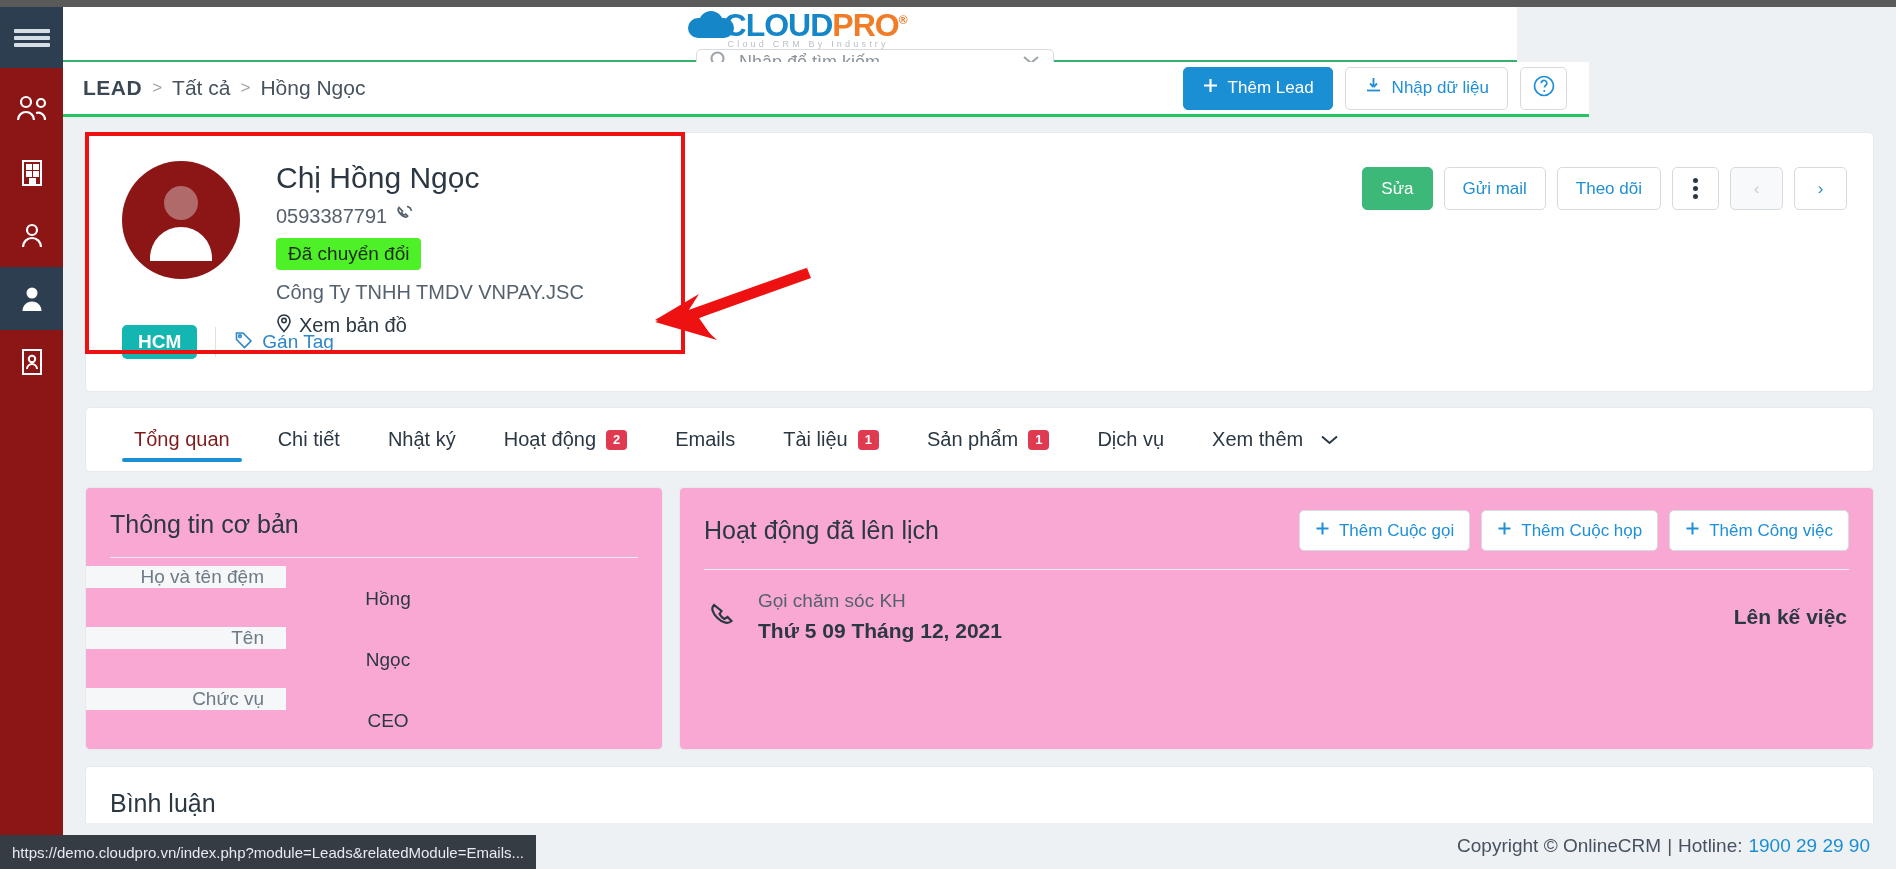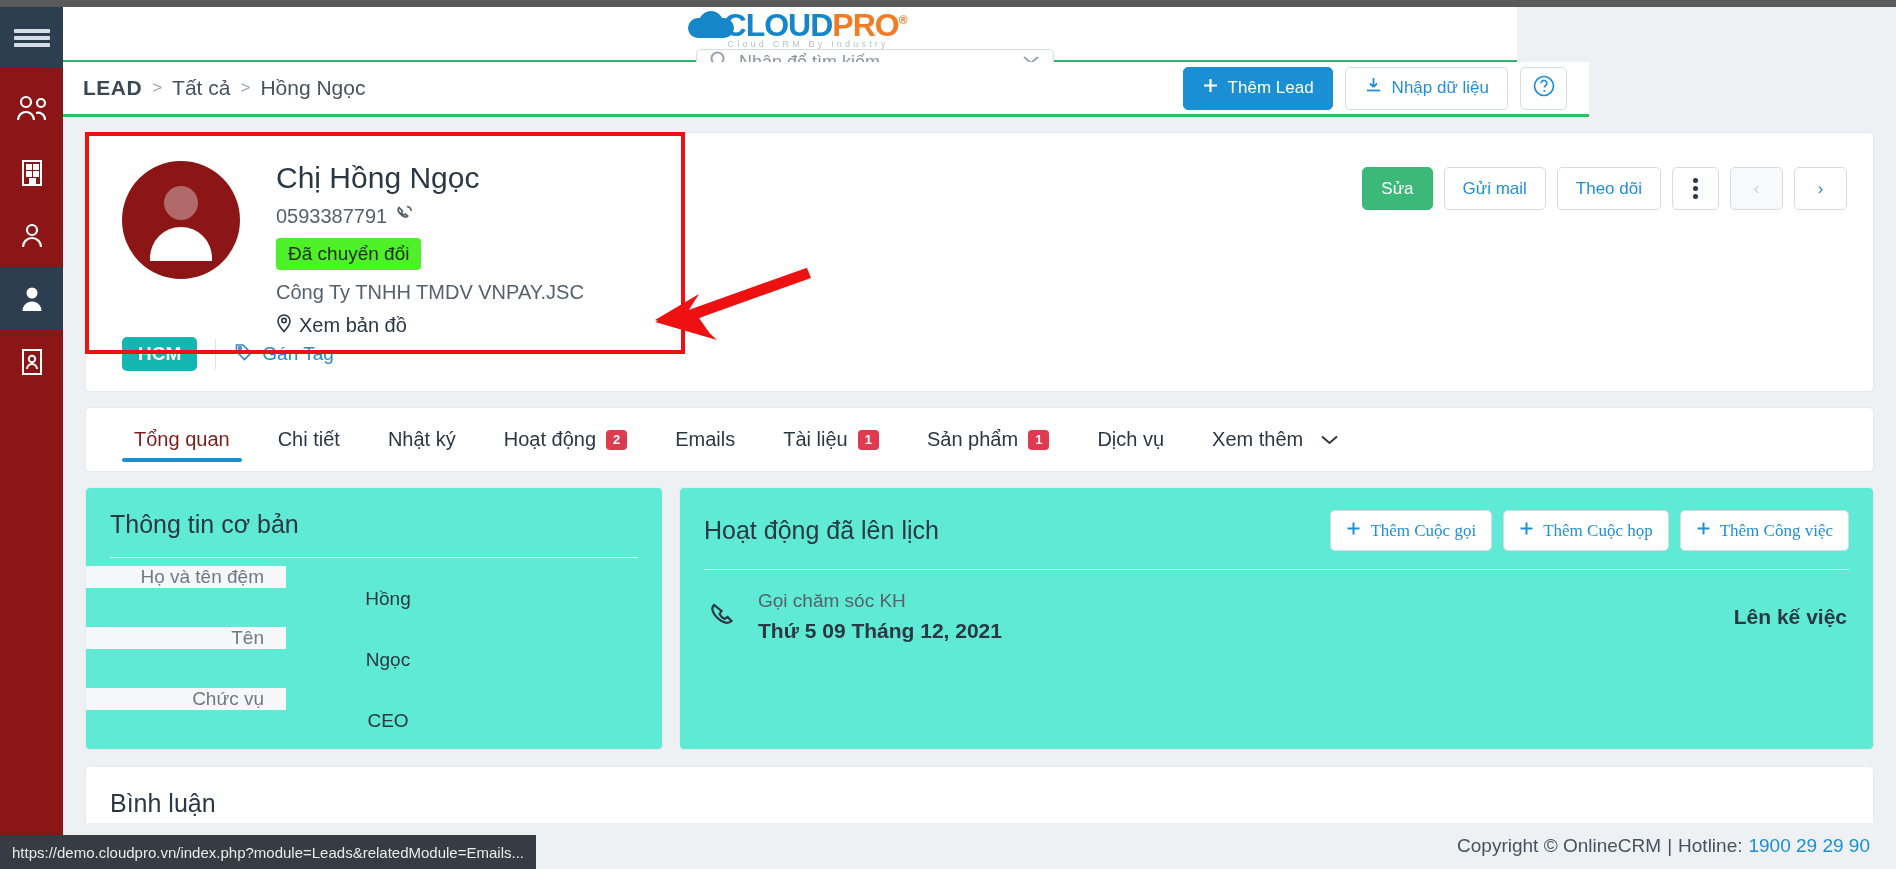--- a/index.html
+++ b/index.html
@@ -156,21 +156,21 @@
   }
   .status-pill {
     display: inline-block; background: #4ef028; color: #1d2a15;
     font-size: 19px; padding: 5px 12px; border-radius: 4px; margin-bottom: 11px;
   }
   .lead-company { font-size: 20px; color: #55616d; margin-bottom: 9px; }
   .lead-map {
     font-size: 20px; color: #2b3844; display: flex; align-items: center; gap: 7px;
   }
   .tagrow {
-    position: absolute; left: 36px; bottom: 20px;
+    position: absolute; left: 36px; bottom: 32px;
     display: flex; align-items: center; gap: 0; margin-top: 12px;
   }
   .tag-hcm {
     background: #13b6b0; color: #fff; font-size: 19px; font-weight: bold;
     padding: 6px 16px; border-radius: 5px;
   }
   .tag-sep { width: 1px; height: 30px; background: #dde2e7; margin: 0 18px; }
   .tag-assign {
     color: #2d87c9; font-size: 19px; display: flex; align-items: center; gap: 8px;
     cursor: pointer;
@@ -209,30 +209,30 @@
   }
   .tab-badge {
     background: #e03a50; color: #fff; font-size: 13px; font-weight: bold;
     border-radius: 4px; padding: 2px 7px; line-height: 16px;
   }
   .tab-chev { margin-left: 6px; color: #2b3844; }
 
   
   .panels { display: flex; gap: 16px; margin: 15px 22px 0 22px; }
   .panel {
-    background: #5eead4; border: 1px solid #e6eaee; border-radius: 5px;
+    background: #f9a8d4; border: 1px solid #e6eaee; border-radius: 5px;
   }
   .panel-left { width: 578px; }
   .panel-right { flex: 1; }
   .panel-head {
     display: flex; align-items: center; padding: 22px 24px 18px 24px;
   }
   .panel-title { font-size: 25px; color: #2b3844; }
   .panel-head-actions { margin-left: auto; display: flex; gap: 11px; }
-  .btn-sm { height: 41px; font-size: 17px; padding: 0 15px; font-family: Liberation Serif, serif; }
+  .btn-sm { height: 41px; font-size: 17px; padding: 0 15px; }
   .panel-divider { height: 1px; background: #e9edf1; margin: 0 24px; }
 
   .field-row { display: flex; min-height: 61px; align-items: center; flex-direction: column; }
   .field-label {
     width: 200px; background: #f5f7f9; align-self: stretch;
     display: flex; align-items: center; justify-content: flex-end;
     padding-right: 22px; font-size: 19px; color: #6d7a86;
   }
   .field-value {
     padding-left: 28px; font-size: 19px; color: #2b3844;

